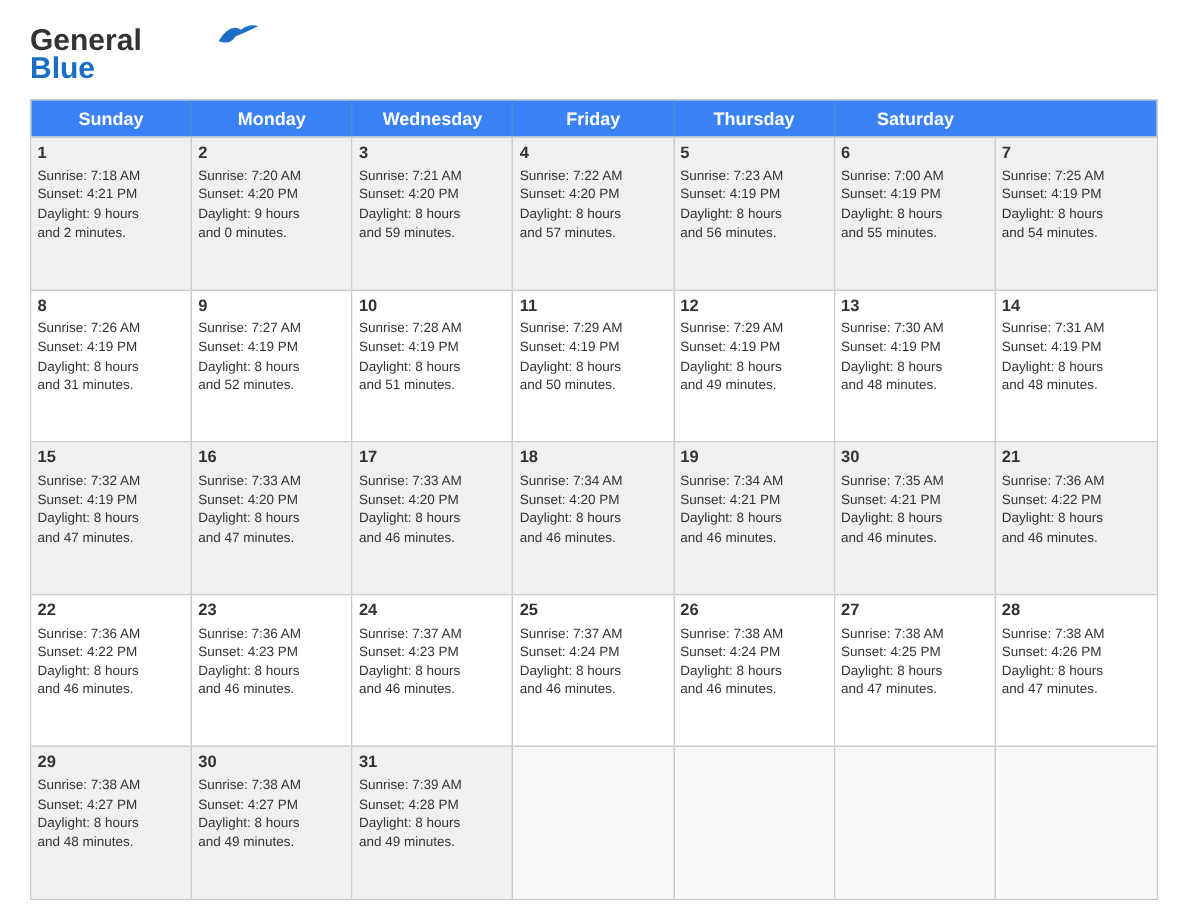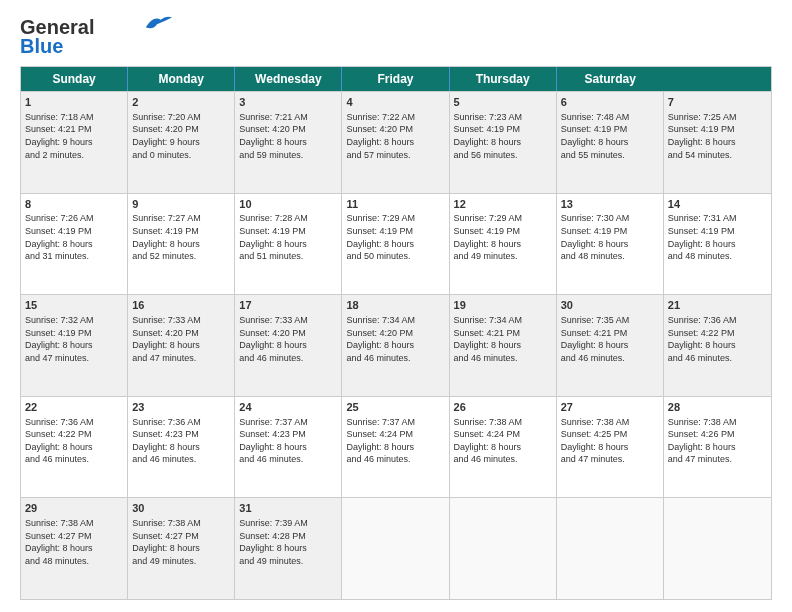--- a/index.html
+++ b/index.html
@@ -49,21 +49,21 @@
     }
     .calendar {
       flex: 1;
       display: flex;
       flex-direction: column;
       border: 1px solid #ccc;
     }
     .cal-header-row {
       display: grid;
       grid-template-columns: repeat(7, 1fr);
-      background: #0f766e;
+      background: #3b82f6;
     }
     .cal-header-cell {
       color: #fff;
       font-size: 12px;
       font-weight: bold;
       text-align: center;
       padding: 5px 2px;
       border-right: 1px solid #4a8fd4;
     }
     .cal-header-cell:last-child { border-right: none; }
@@ -164,21 +164,21 @@
           </div>
           <div class="cal-cell shaded">
             <span class="day-num">5</span>
             <div class="cell-text">Sunrise: 7:23 AM</div>
             <div class="cell-text">Sunset: 4:19 PM</div>
             <div class="cell-text">Daylight: 8 hours</div>
             <div class="cell-text">and 56 minutes.</div>
           </div>
           <div class="cal-cell shaded">
             <span class="day-num">6</span>
-            <div class="cell-text">Sunrise: 7:48 AM</div>
+            <div class="cell-text">Sunrise: 7:00 AM</div>
             <div class="cell-text">Sunset: 4:19 PM</div>
             <div class="cell-text">Daylight: 8 hours</div>
             <div class="cell-text">and 55 minutes.</div>
           </div>
           <div class="cal-cell shaded">
             <span class="day-num">7</span>
             <div class="cell-text">Sunrise: 7:25 AM</div>
             <div class="cell-text">Sunset: 4:19 PM</div>
             <div class="cell-text">Daylight: 8 hours</div>
             <div class="cell-text">and 54 minutes.</div>

